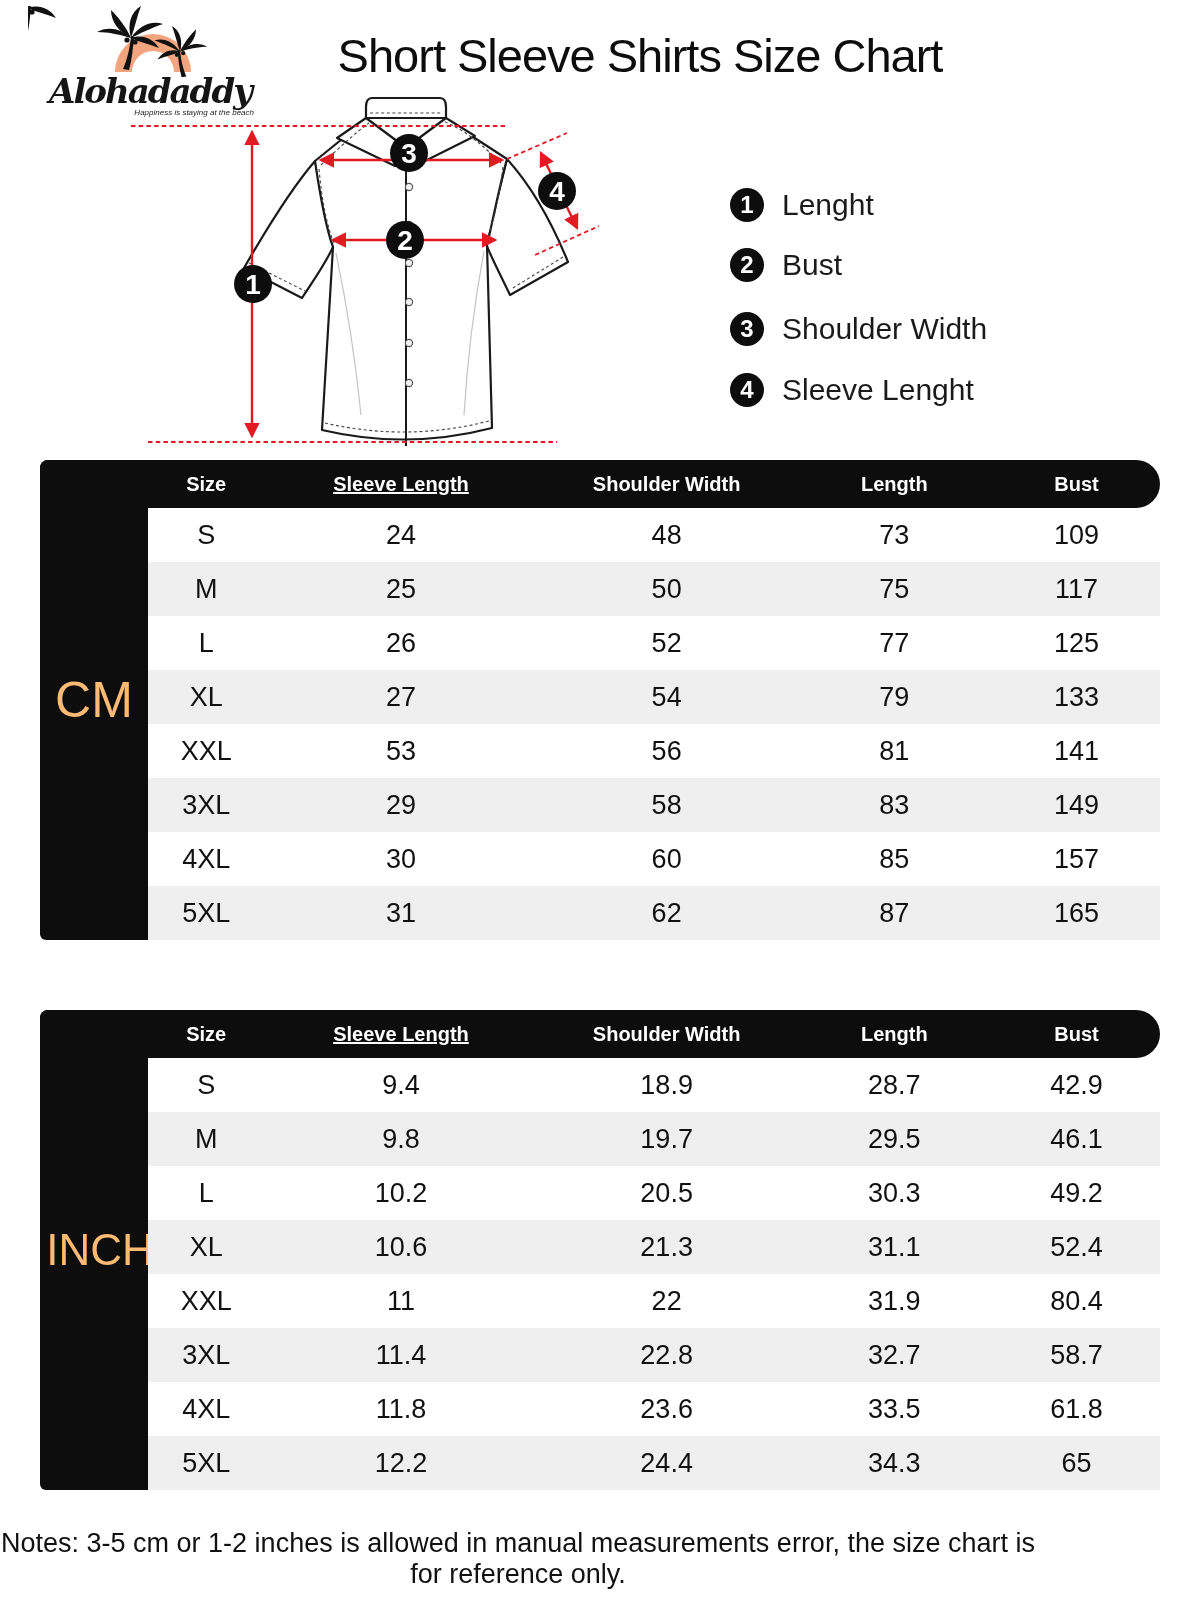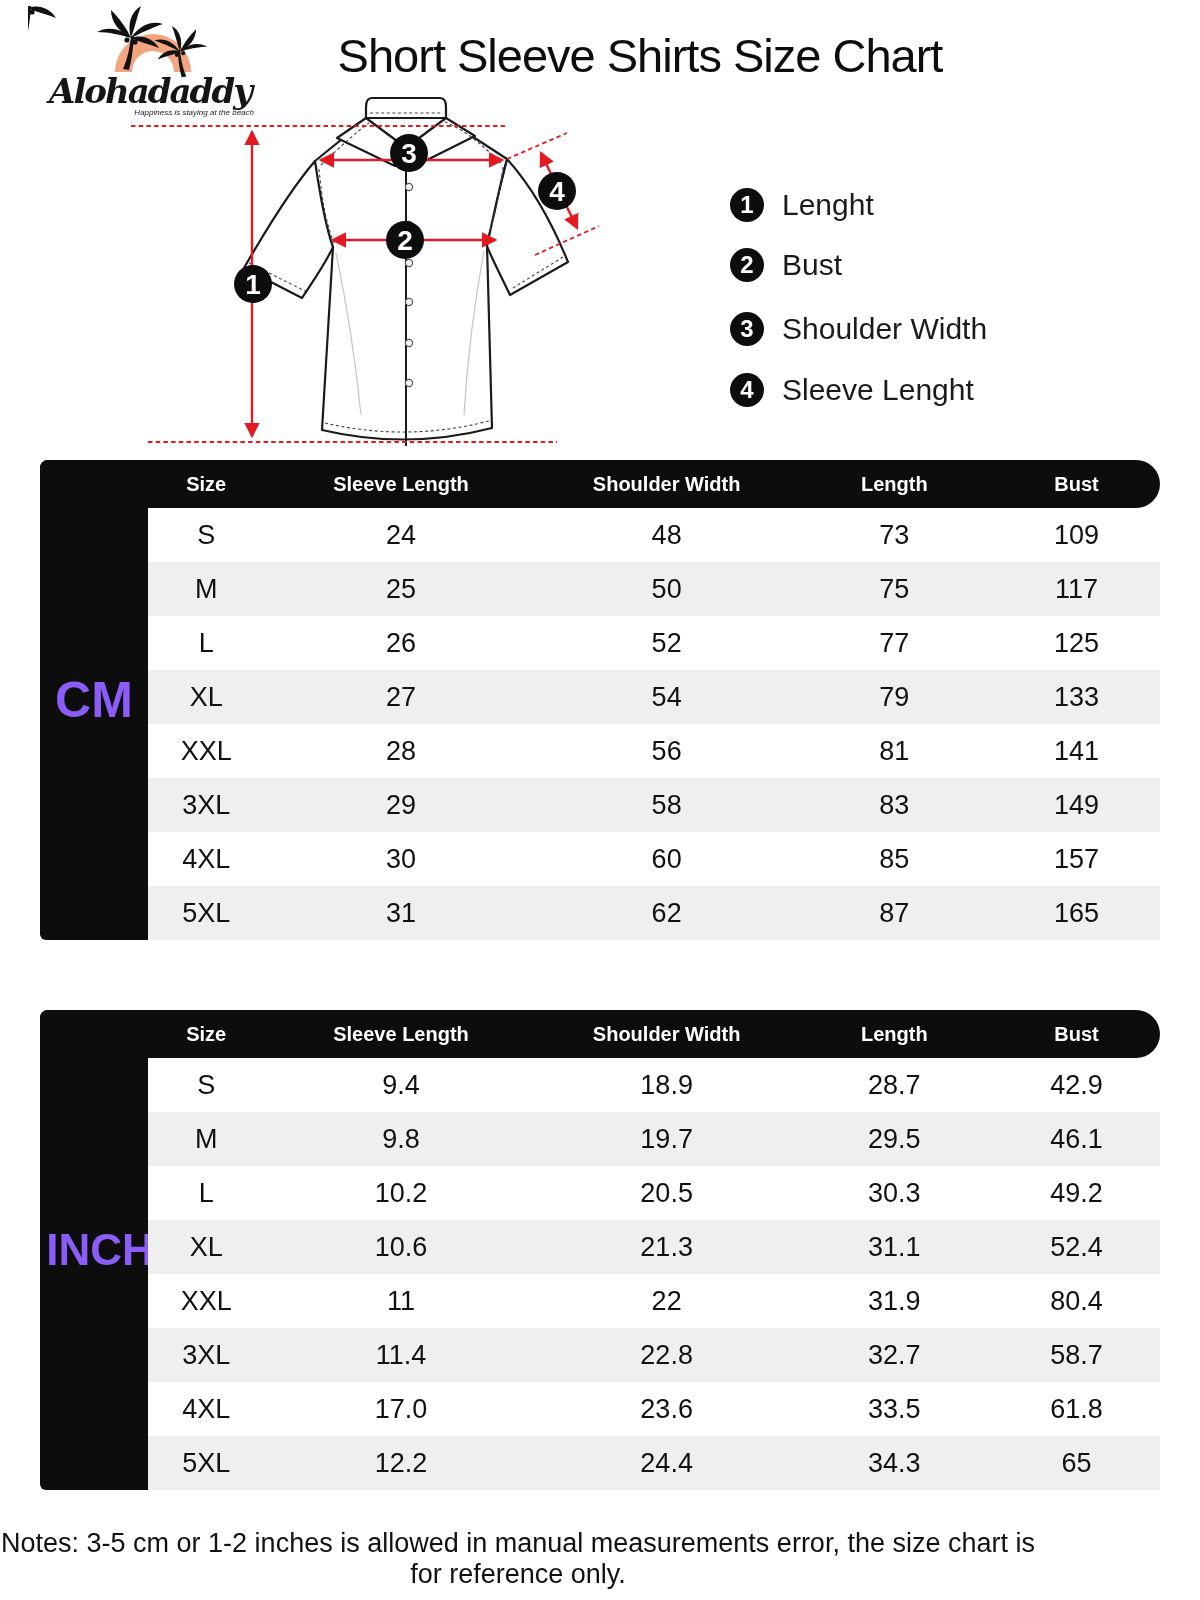--- a/index.html
+++ b/index.html
@@ -20,28 +20,28 @@
 
   .size-table{position:absolute;left:40px;width:1120px;height:480px;}
   #table-cm{top:460px;} #table-inch{top:1010px;}
 
   .header-bar{position:absolute;left:0;top:0;width:1120px;height:48px;background:#0d0d0d;
     border-radius:8px 24px 24px 8px;}
   .header-labels{position:absolute;left:108px;top:0;width:1012px;height:48px;display:flex;
     align-items:center;color:#fff;font-weight:bold;font-size:20px;}
   .header-labels span{display:block;text-align:center;}
   .header-labels span:nth-child(1){width:11.5%;}
-  .header-labels span:nth-child(2){width:27%;}
+  .header-labels span:nth-child(2){width:27%;text-decoration:underline;}
   .header-labels span:nth-child(3){width:25.5%;}
   .header-labels span:nth-child(4){width:19.5%;}
   .header-labels span:nth-child(5){width:16.5%;}
 
   .unit-col{position:absolute;left:0;top:0;width:108px;height:480px;background:#0d0d0d;
     border-radius:8px 0 0 6px;display:flex;align-items:center;justify-content:center;}
-  .unit-label{color:#8b5cf6;font-weight:bold;}
+  .unit-label{color:#fdba74;font-weight:normal;}
   #table-cm .unit-label{font-size:50px;}
   #table-inch .unit-label{font-size:44px;margin-left:12px;}
 
   table.data-table{position:absolute;left:108px;top:48px;width:1012px;border-collapse:collapse;
     table-layout:fixed;font-size:27px;color:#111;}
   table.data-table col:nth-child(1){width:11.5%;}
   table.data-table col:nth-child(2){width:27%;}
   table.data-table col:nth-child(3){width:25.5%;}
   table.data-table col:nth-child(4){width:19.5%;}
   table.data-table col:nth-child(5){width:16.5%;}
@@ -201,21 +201,21 @@
         </tr>
         <tr>
           <td>XL</td>
           <td>27</td>
           <td>54</td>
           <td>79</td>
           <td>133</td>
         </tr>
         <tr>
           <td>XXL</td>
-          <td>28</td>
+          <td>53</td>
           <td>56</td>
           <td>81</td>
           <td>141</td>
         </tr>
         <tr>
           <td>3XL</td>
           <td>29</td>
           <td>58</td>
           <td>83</td>
           <td>149</td>
@@ -296,21 +296,21 @@
         </tr>
         <tr>
           <td>3XL</td>
           <td>11.4</td>
           <td>22.8</td>
           <td>32.7</td>
           <td>58.7</td>
         </tr>
         <tr>
           <td>4XL</td>
-          <td>17.0</td>
+          <td>11.8</td>
           <td>23.6</td>
           <td>33.5</td>
           <td>61.8</td>
         </tr>
         <tr>
           <td>5XL</td>
           <td>12.2</td>
           <td>24.4</td>
           <td>34.3</td>
           <td>65</td>

